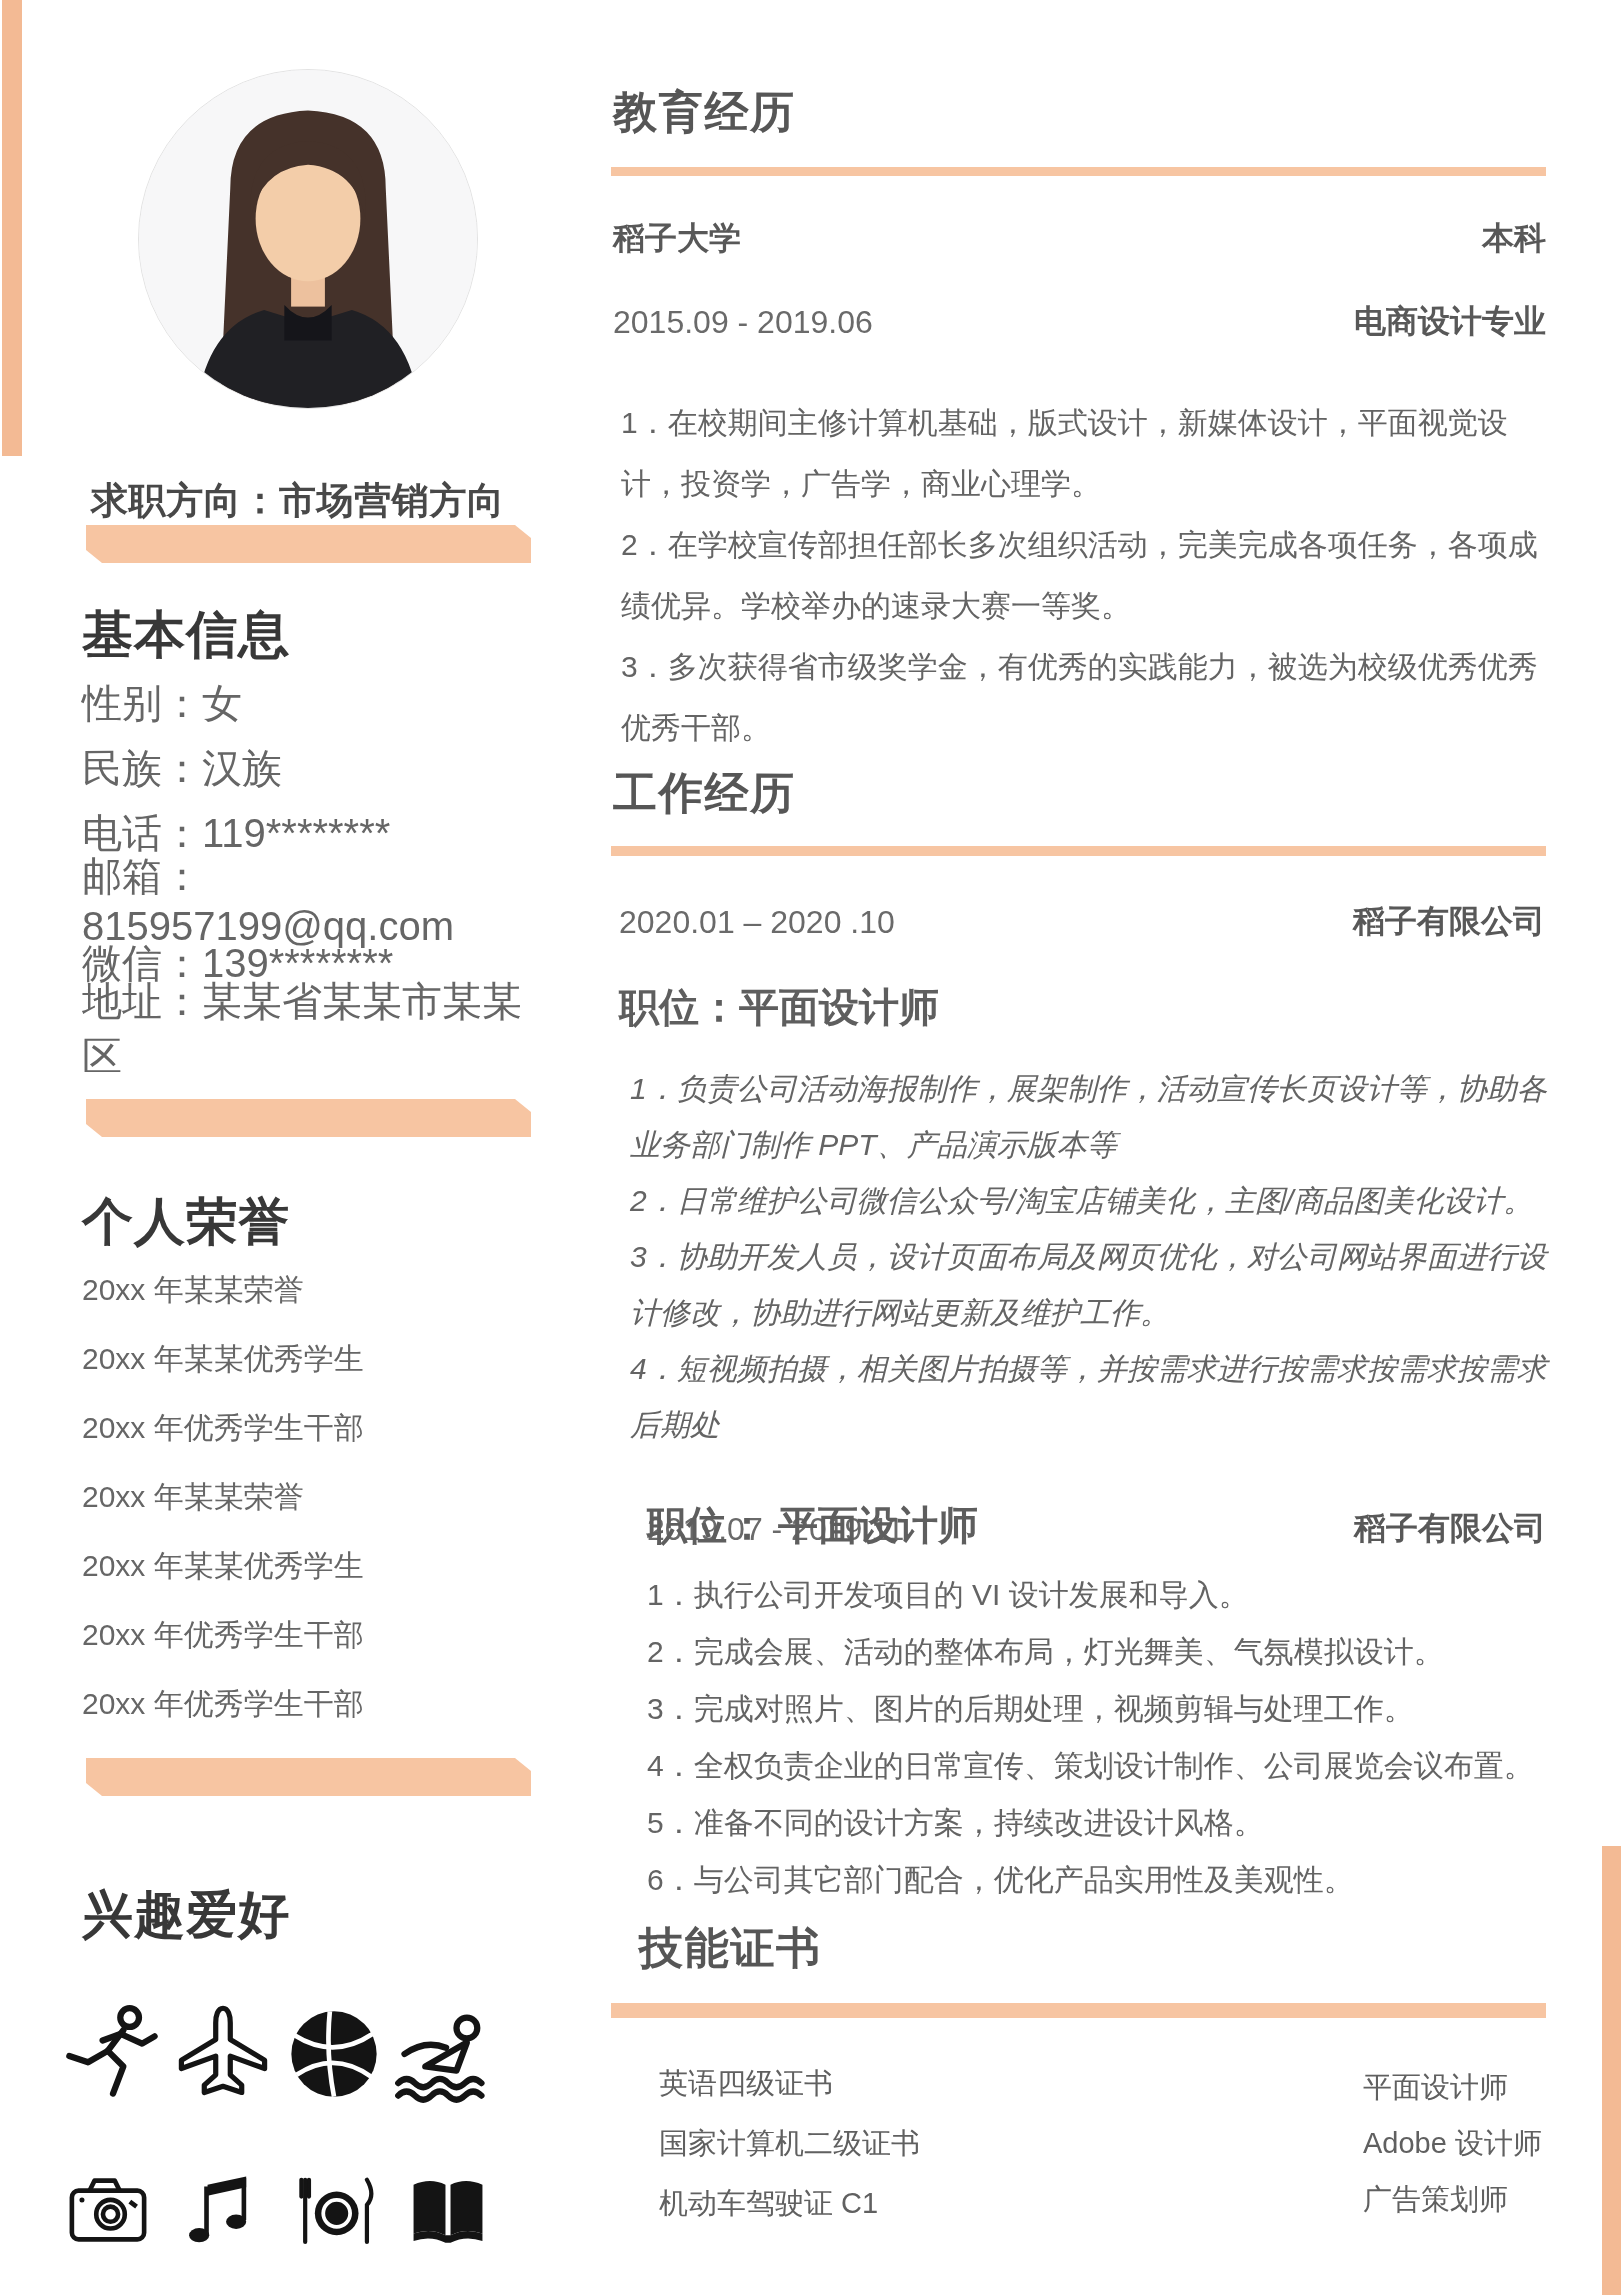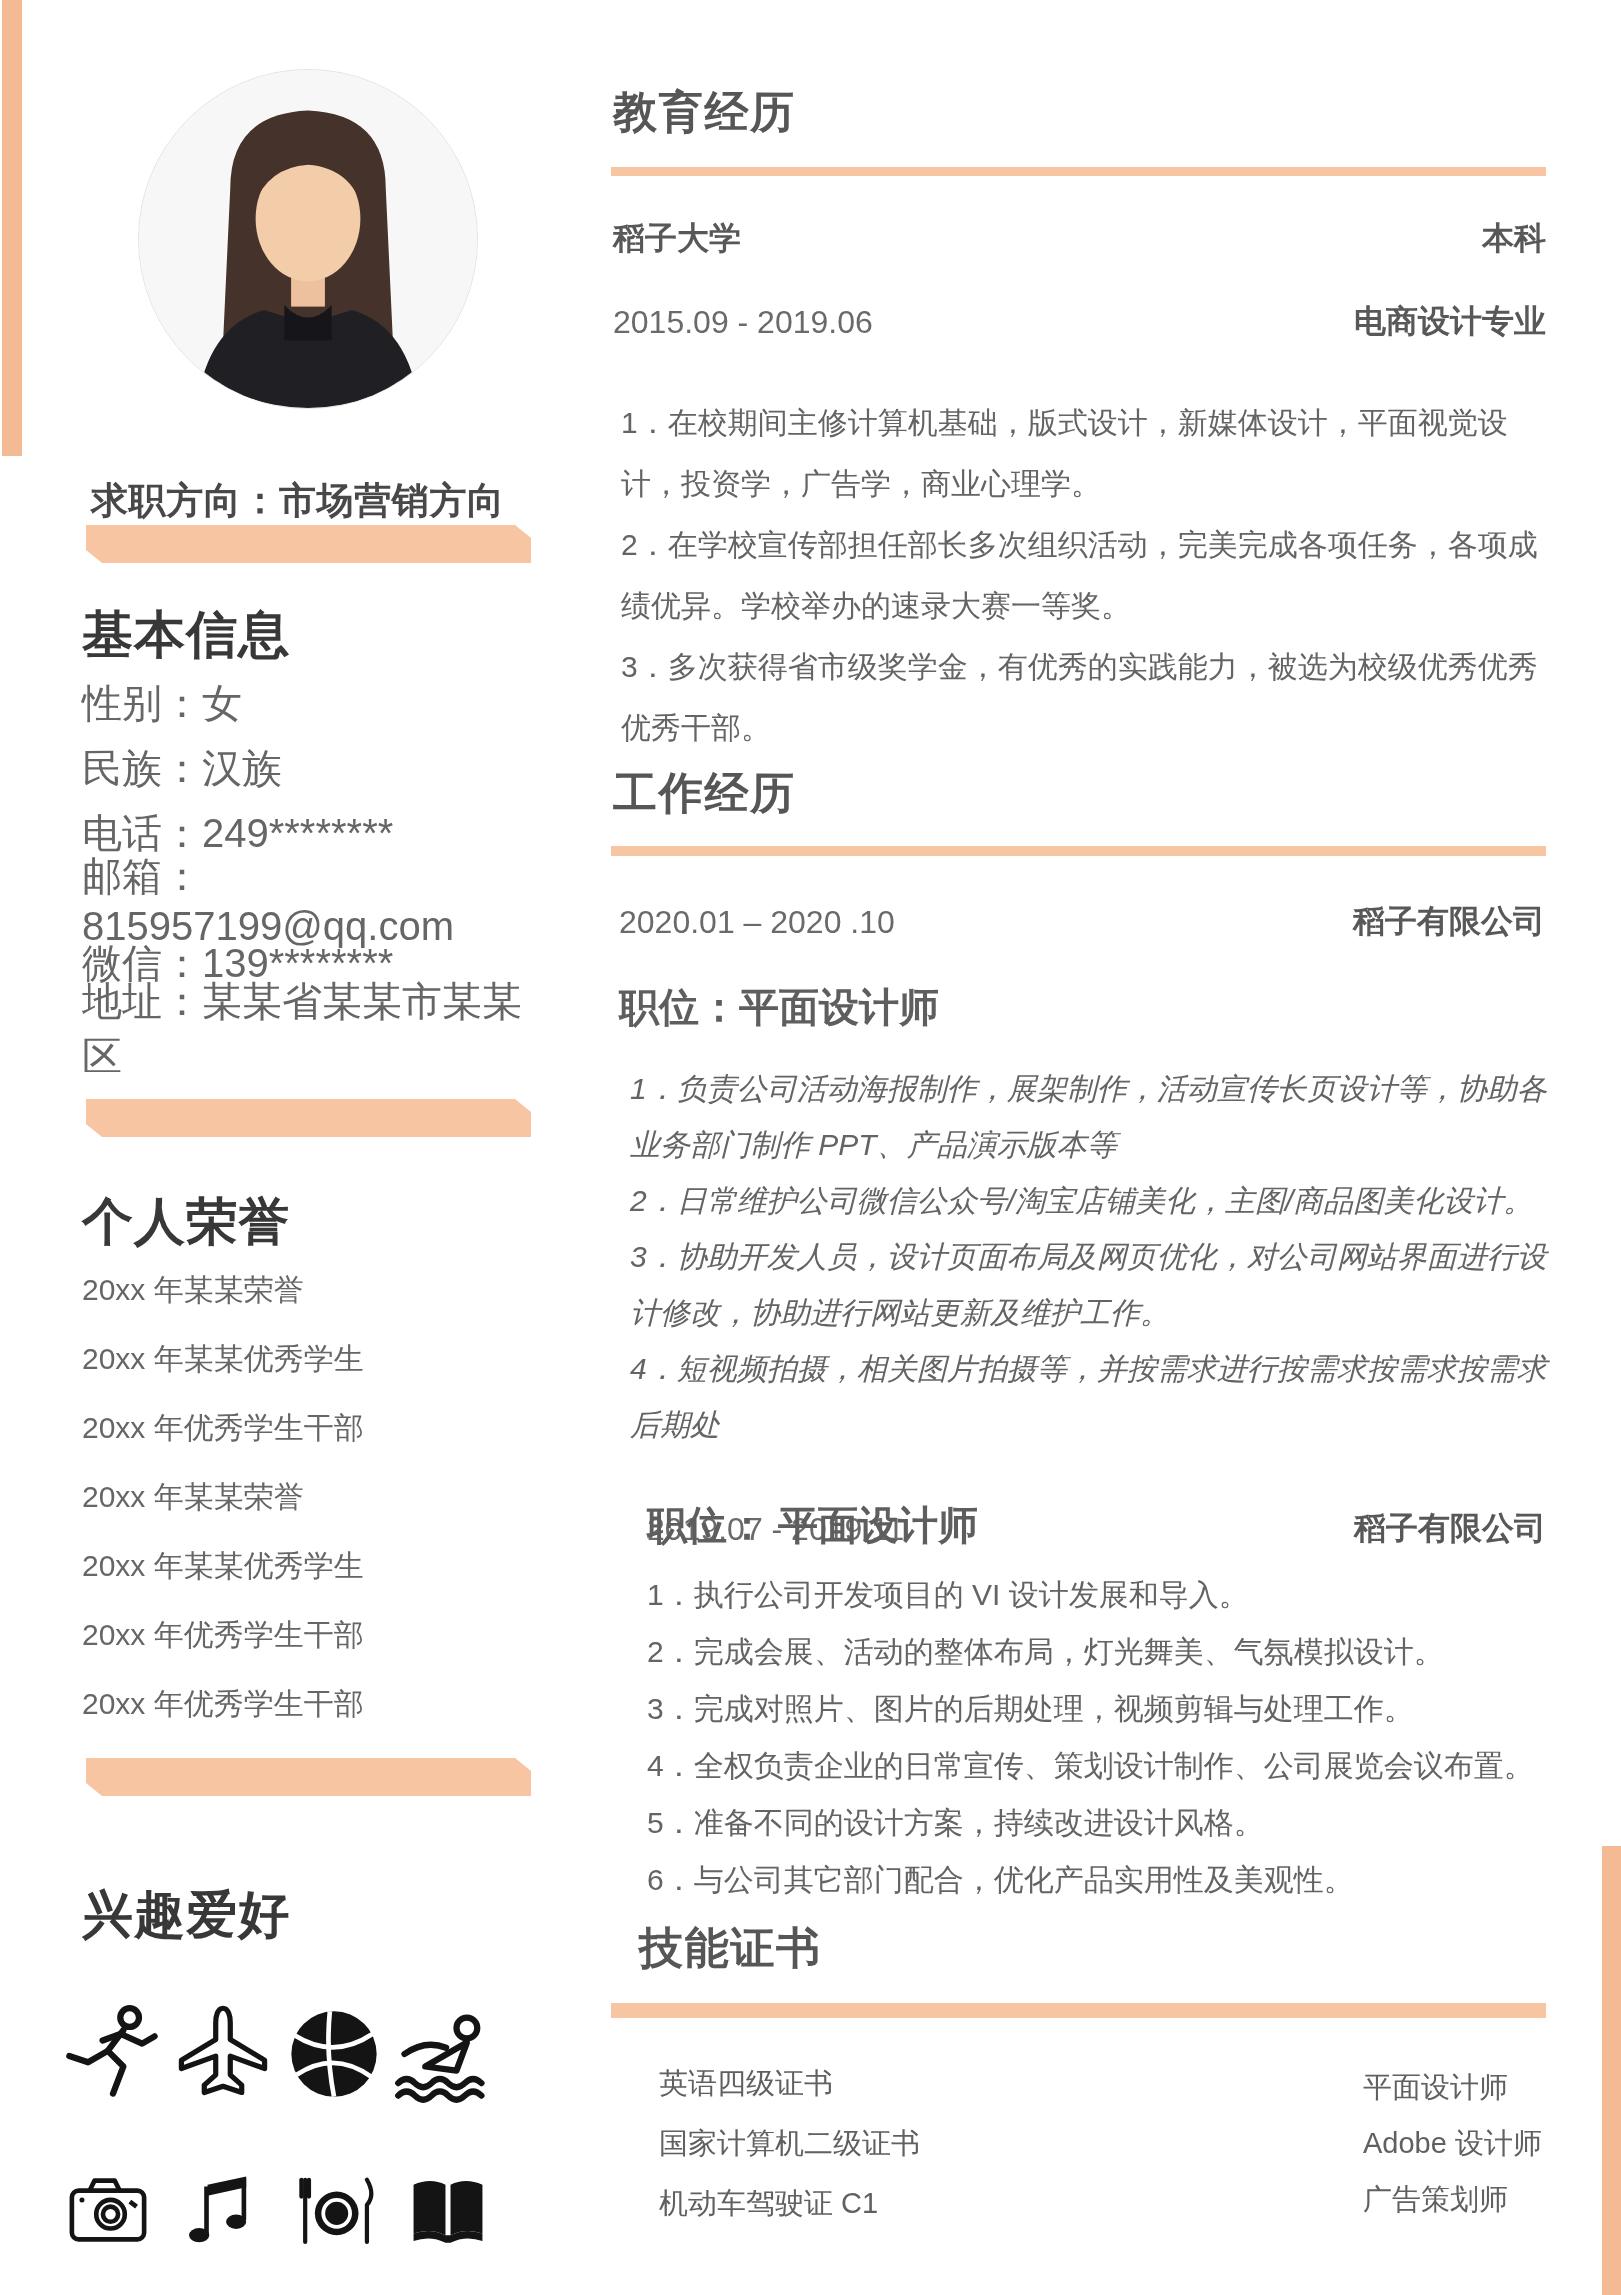--- a/index.html
+++ b/index.html
@@ -80,21 +80,21 @@
     </svg>
   </div>
 
   <div class="intent">求职方向：市场营销方向</div>
 
   <div class="bar bar1"></div>
   <h2 class="sb-h sb-h1">基本信息</h2>
   <div class="fields">
       <div class="li">性别：女</div>
       <div class="li">民族：汉族</div>
-      <div class="li">电话：249********</div>
+      <div class="li">电话：119********</div>
       <div class="li">邮箱：815957199@qq.com</div>
       <div class="li">微信：139********</div>
       <div class="li">地址：某某省某某市某某区</div>
     </div>
 
   <div class="bar bar2"></div>
   <h2 class="sb-h sb-h2">个人荣誉</h2>
   <div class="honors">
       <div class="li">20xx 年某某荣誉</div>
       <div class="li">20xx 年某某优秀学生</div>

